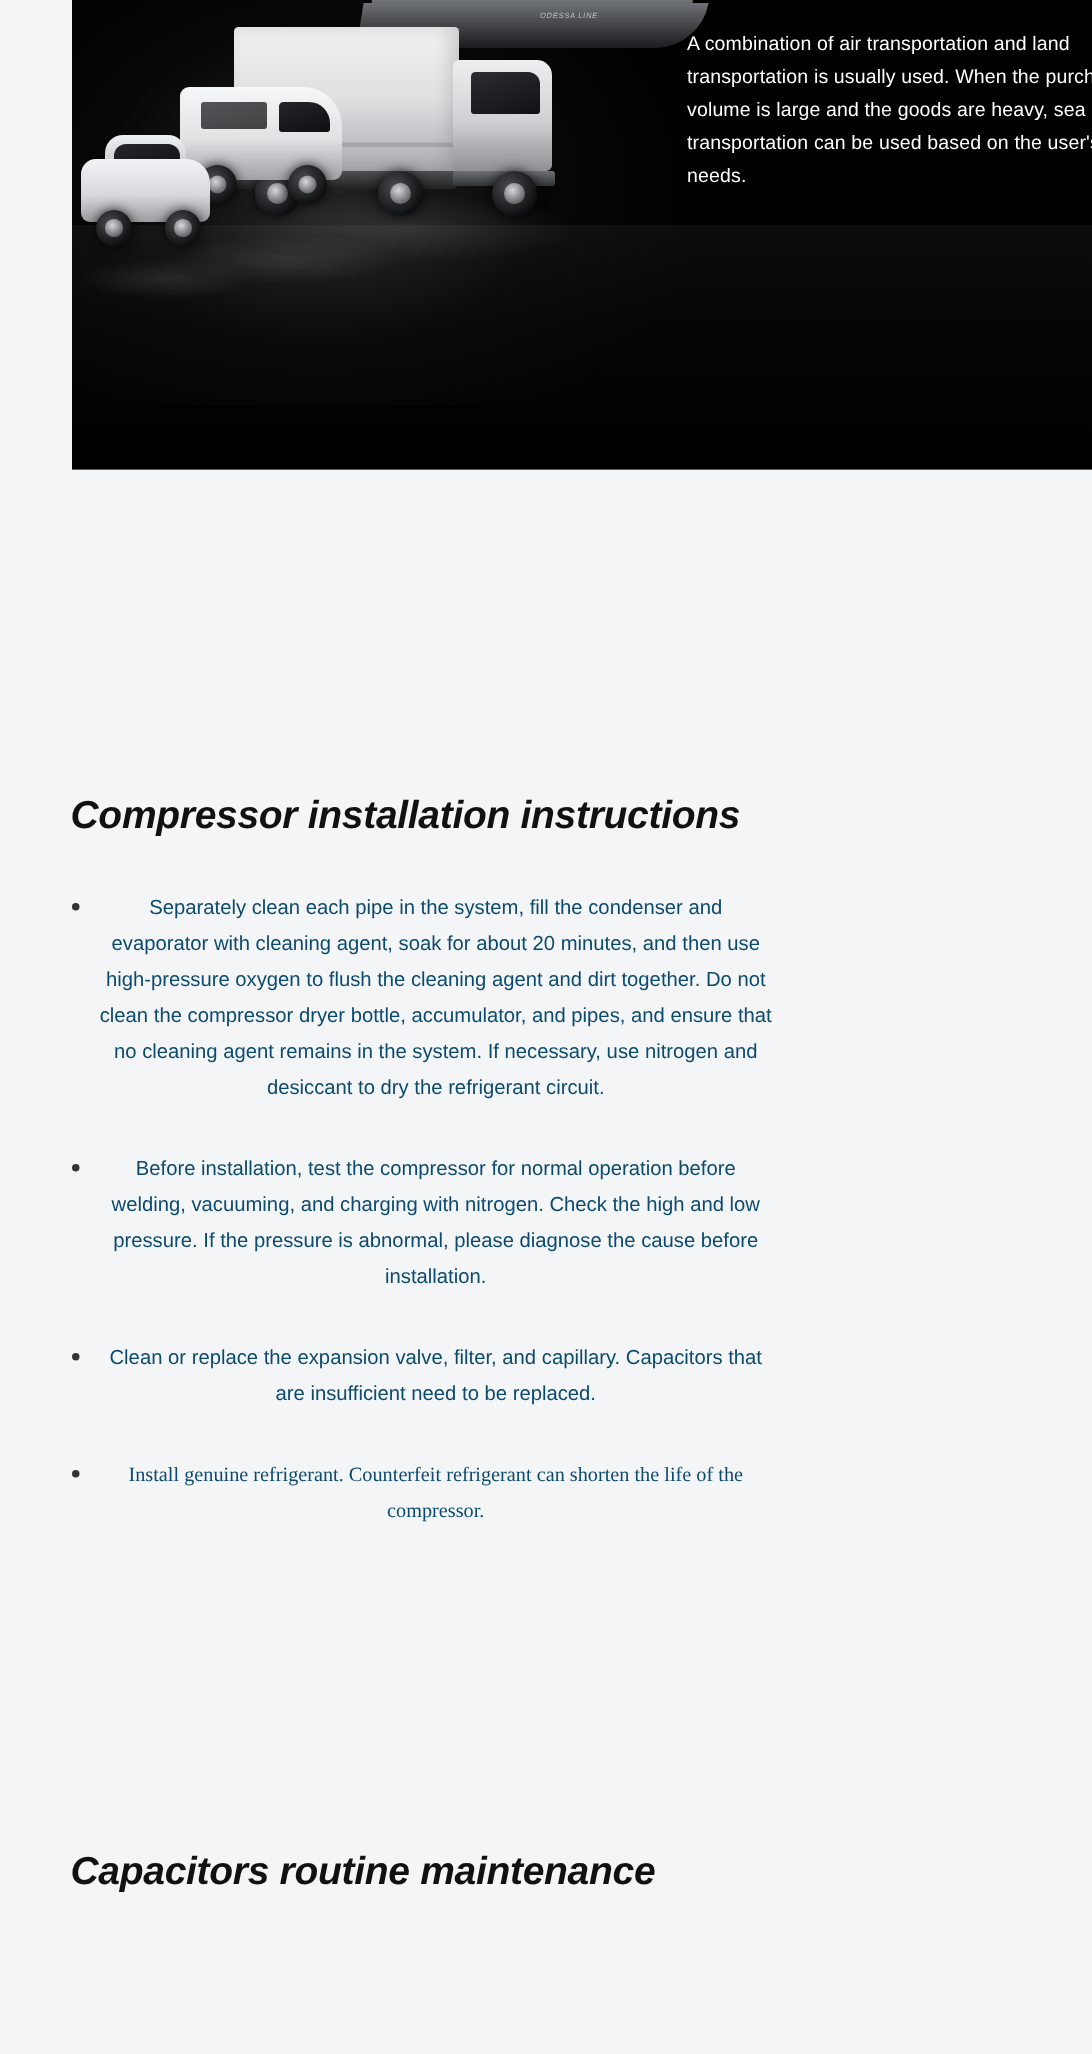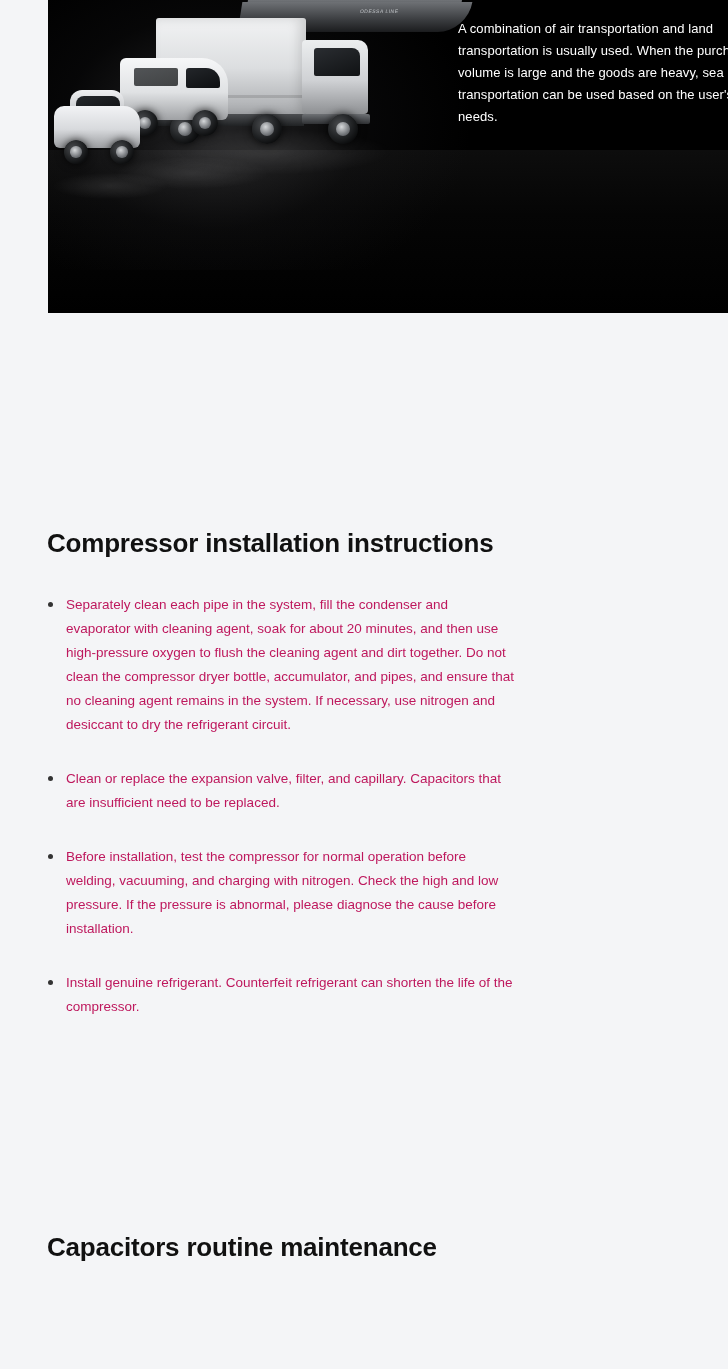--- a/index.html
+++ b/index.html
@@ -203,47 +203,49 @@
   .section-one { padding: 214px 0 0 0; }
 
   h2.section-title {
     margin: 0;
     padding: 0 0 0 47px;
     font-size: 26px;
     line-height: 32px;
     font-weight: bold;
     color: #111;
     letter-spacing: -.2px;
+    font-style: italic;
   }
 
   ul.bullets {
     list-style: none;
     margin: 34px 0 0 0;
     padding: 0 0 0 47px;
   }
   ul.bullets li {
     position: relative;
     padding: 0 0 0 19px;
     margin: 0 0 30px 0;
     max-width: 449px;
     font-size: 13.5px;
     line-height: 24px;
-    color: #be185d;
+    color: #0c4a6e;
+    text-align: center;
   }
   ul.bullets li:before {
     content: "";
     position: absolute;
     left: 1px;
     top: 9px;
     width: 5px;
     height: 5px;
     border-radius: 50%;
     background: #333;
   }
-  ul.bullets li:last-child { margin-bottom: 3px; }
+  ul.bullets li:last-child { margin-bottom: 3px; font-family: Liberation Serif, serif; }
 
   .section-two { margin-top: 212px; }
 </style>
 </head>
 <body>
 
 <div class="hero">
   <div class="hero-floor"></div>
   <div class="hero-glow"></div>
 
@@ -300,21 +302,21 @@
   </div>
 
   <p class="hero-copy">A combination of air transportation and land transportation is usually used. When the purchase volume is large and the goods are heavy, sea transportation can be used based on the user's needs.</p>
 </div>
 
 <div class="section-one">
   <h2 class="section-title">Compressor installation instructions</h2>
 
   <ul class="bullets">
     <li>Separately clean each pipe in the system, fill the condenser and evaporator with cleaning agent, soak for about 20 minutes, and then use high-pressure oxygen to flush the cleaning agent and dirt together. Do not clean the compressor dryer bottle, accumulator, and pipes, and ensure that no cleaning agent remains in the system. If necessary, use nitrogen and desiccant to dry the refrigerant circuit.</li>
+    <li>Before installation, test the compressor for normal operation before welding, vacuuming, and charging with nitrogen. Check the high and low pressure. If the pressure is abnormal, please diagnose the cause before installation.</li>
     <li>Clean or replace the expansion valve, filter, and capillary. Capacitors that are insufficient need to be replaced.</li>
-    <li>Before installation, test the compressor for normal operation before welding, vacuuming, and charging with nitrogen. Check the high and low pressure. If the pressure is abnormal, please diagnose the cause before installation.</li>
     <li>Install genuine refrigerant. Counterfeit refrigerant can shorten the life of the compressor.</li>
   </ul>
 </div>
 
 <div class="section-two">
   <h2 class="section-title">Capacitors routine maintenance</h2>
 </div>
 
 </body></html>

